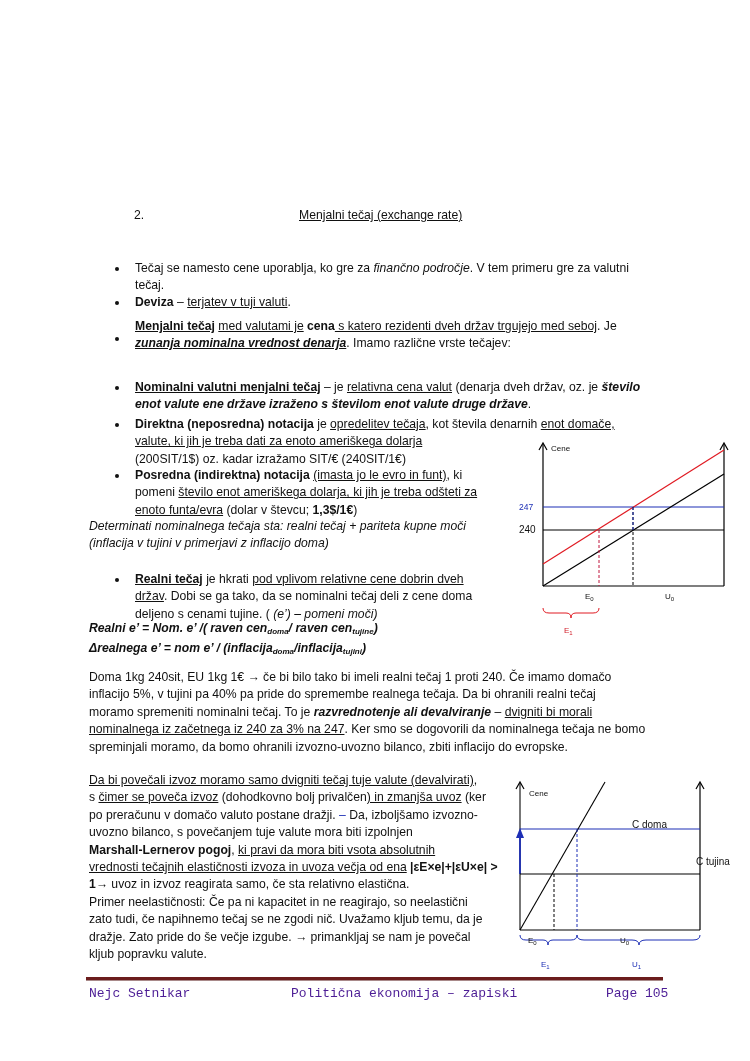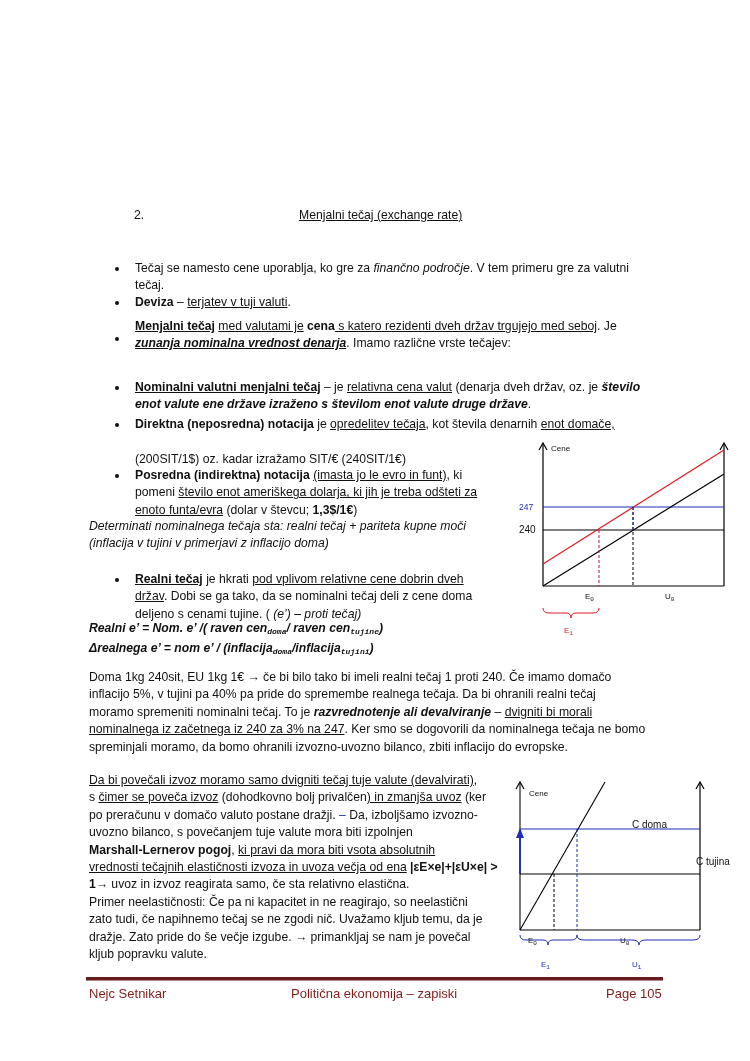--- a/index.html
+++ b/index.html
@@ -7,22 +7,22 @@
   body { position: relative; font-family: "Liberation Sans", sans-serif; color: #111; font-size: 12.2px; line-height: 17.4px; overflow: hidden; }
   .abs { position: absolute; }
   u, .u { text-decoration: underline; }
   b { font-weight: bold; }
   i { font-style: italic; }
   .bullet { position: absolute; width: 4px; height: 4px; border-radius: 50%; background: #111; }
   .para { position: absolute; white-space: nowrap; }
   .red { color: #d21e2a; }
   .blue { color: #1d2fb5; }
   .footer-rule { position: absolute; left: 86px; top: 977px; width: 577px; height: 4px; background: #6b1d1d; border-bottom: 1px solid #a98a8a; }
-  .footer { position: absolute; top: 985px; font-family: Liberation Sans, sans-serif; font-size: 13px; color: #7f1d1d; text-align: center; }
-  sub { font-size: 8px; vertical-align: -2px; font-family: Liberation Mono, monospace; }
+  .footer { position: absolute; top: 985px; font-family: Liberation Mono, monospace; font-size: 13px; color: #4c1d95; text-align: center; }
+  sub { font-size: 8px; vertical-align: -2px; }
 </style>
 </head>
 <body>
 
 <div class="abs" style="left:134px; top:207px;">2.</div>
 <div class="abs u" style="left:299px; top:207px;">Menjalni tečaj (exchange rate)</div>
 
 <div class="bullet" style="left:115px; top:267px;"></div>
 <div class="para" style="left:135px; top:260px;">
   <span>Tečaj se namesto cene uporablja, ko gre za </span><i>finančno področje</i><span>. V tem primeru gre za valutni</span><br>
@@ -42,41 +42,41 @@
 
 <div class="bullet" style="left:115px; top:386px;"></div>
 <div class="para" style="left:135px; top:379px;">
   <b><u>Nominalni valutni menjalni tečaj</u></b><span> – je </span><u>relativna cena valut</u><span> (denarja dveh držav, oz. je </span><b><i>število</i></b><br>
   <b><i>enot valute ene države izraženo s številom enot valute druge države</i></b><span>.</span>
 </div>
 
 <div class="bullet" style="left:115px; top:423px;"></div>
 <div class="para" style="left:135px; top:416px;">
   <b>Direktna (neposredna) notacija</b><span> je </span><u>opredelitev tečaja</u><span>, kot števila denarnih </span><u>enot domače,</u><br>
-  <br>
+  <u>valute, ki jih je treba dati za enoto ameriškega dolarja</u><br>
   <span>(200SIT/1$) oz. kadar izražamo SIT/€ (240SIT/1€)</span>
 </div>
 
 <div class="bullet" style="left:115px; top:474px;"></div>
 <div class="para" style="left:135px; top:467px;">
   <b>Posredna (indirektna) notacija</b><span> </span><u>(imasta jo le evro in funt)</u><span>, ki</span><br>
   <span>pomeni </span><u>število enot ameriškega dolarja, ki jih je treba odšteti za</u><br>
   <u>enoto funta/evra</u><span> (dolar v števcu; </span><b>1,3$/1€</b><span>)</span>
 </div>
 
 <div class="para" style="left:89px; top:518px; font-style:italic; ">
   <span>Determinati nominalnega tečaja sta:  realni tečaj + pariteta kupne moči</span><br>
   <span>(inflacija v tujini v primerjavi z inflacijo doma)</span>
 </div>
 
 <div class="bullet" style="left:115px; top:578px;"></div>
 <div class="para" style="left:135px; top:571px;">
   <b><u>Realni tečaj</u></b><span> je hkrati </span><u>pod vplivom relativne cene dobrin dveh</u><br>
   <u>držav</u><span>. Dobi se ga tako, da se nominalni tečaj deli z cene doma</span><br>
-  <span>deljeno s cenami tujine. ( </span><i>(e’) – proti tečaj)</i>
+  <span>deljeno s cenami tujine. ( </span><i>(e’) – pomeni moči)</i>
 </div>
 <div class="para" style="left:89px; top:620px; font-weight:bold; font-style:italic;">
   <span>Realni e’ = Nom. e’ /( raven cen</span><sub>doma</sub><span>/ raven cen</span><sub>tujine</sub><span>)</span><br>
   <span>Δrealnega e’ = nom e’ / (inflacija</span><sub>doma</sub><span>/inflacija</span><sub>tujini</sub><span>)</span>
 </div>
 
 <svg class="abs" style="left:505px; top:436px;" width="230" height="210" viewBox="505 436 230 210">
 
   <line x1="543" y1="444" x2="543" y2="586" stroke="#000" stroke-width="1.2"></line>
   <polyline points="539,450 543,443 547,450" fill="none" stroke="#000" stroke-width="1.2"></polyline>

